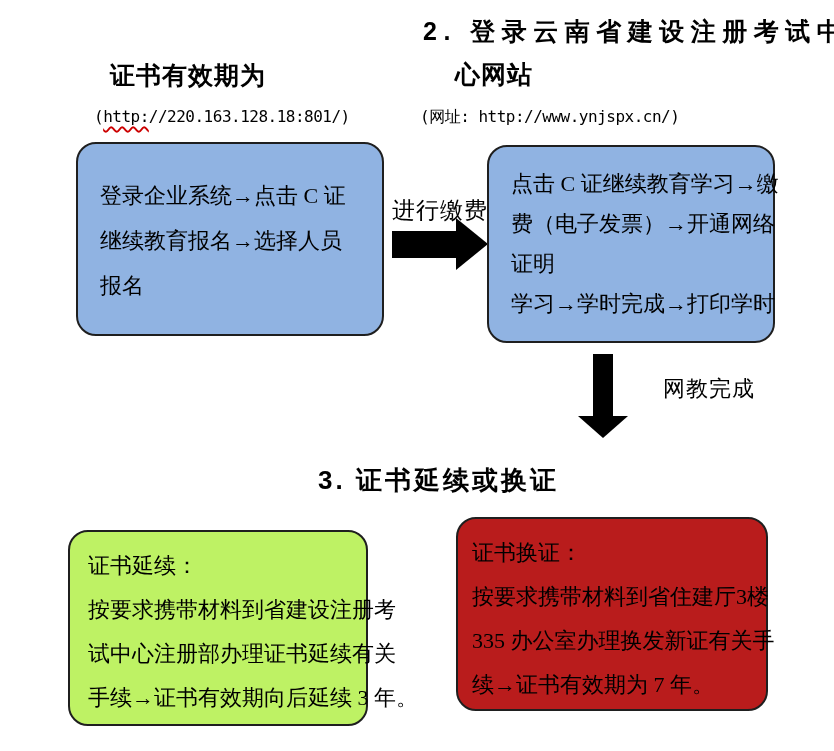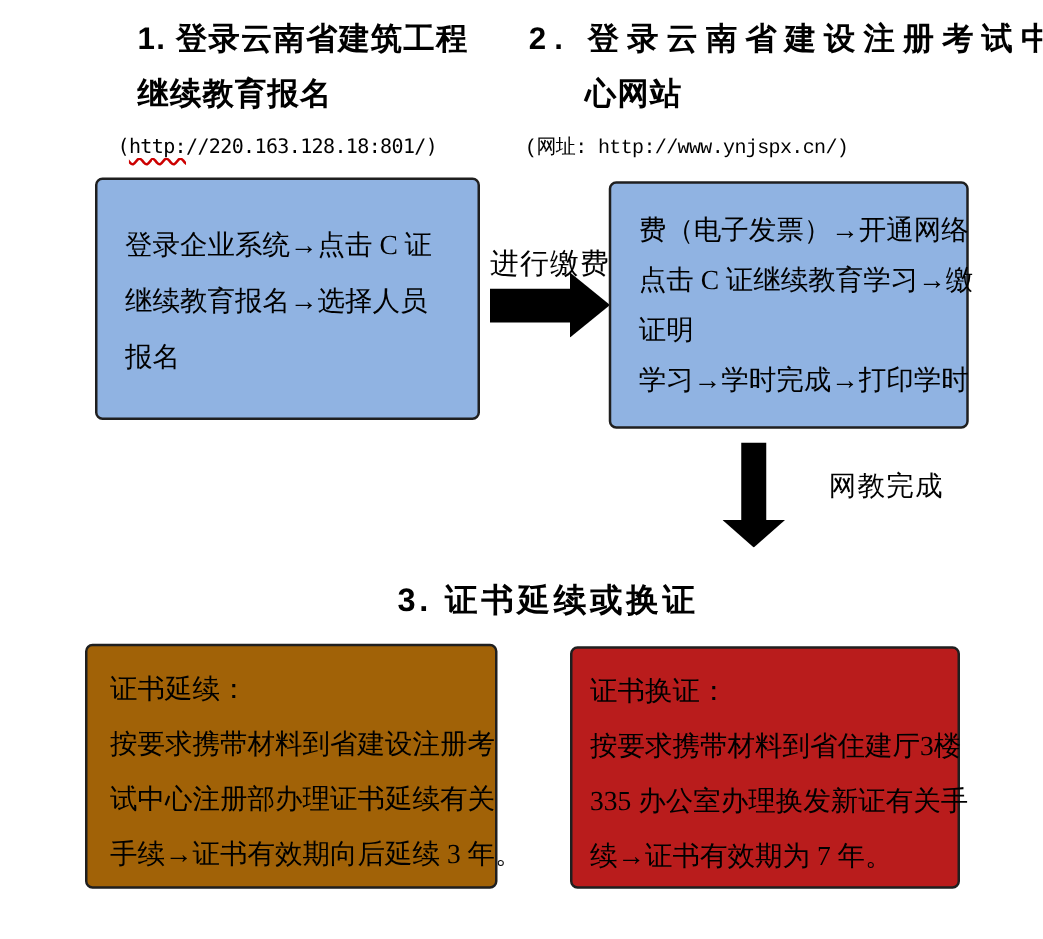--- a/index.html
+++ b/index.html
@@ -18,75 +18,74 @@
     font-family:"DejaVu Sans Mono","Liberation Mono",monospace;
     font-size:16px; letter-spacing:-0.5px;
   }
   .squiggle {
     text-decoration-line:underline;
     text-decoration-style:wavy;
     text-decoration-thickness:2px;
     text-underline-offset:4px;
   }
   .box {
-    position:absolute; border:2px solid; border-radius:6px; box-sizing:border-box;
+    position:absolute; border:2px solid; border-radius:20px; box-sizing:border-box;
   }
   .box-text { position:absolute; font-size:22px; }
   .box-text div { white-space:nowrap; }
   .arrow-label { font-weight:400; font-size:23px; letter-spacing:1px; }
   .title3 {
     font-family:"Liberation Sans","DejaVu Sans",sans-serif;
     font-weight:700; font-size:26px; letter-spacing:3px;
   }
 </style>
 </head>
 <body>
 
 <div class="canvas">
 
-  <div class="abs heading" style="left:110px; top:18px;">1. 登录云南省建筑工程</div>
-  <div class="abs heading" style="left:110px; top:62px;">继续教育报名</div>
+  <div class="abs heading" style="left:110px; top:62px;">证书有效期为</div>
   <div class="abs url" style="left:94px; top:107px;"><span>(</span><span class="squiggle" style="text-decoration-color: rgb(204, 0, 0);">http:</span><span>//220.163.128.18:801/)</span></div>
 
   <div class="abs heading heading-stretch" style="left:423px; top:18px;">2. 登录云南省建设注册考试中</div>
-  <div class="abs heading" style="left:468px; top:62px;">心网站</div>
-  <div class="abs url" style="left:420px; top:107px;font-family:Liberation Mono, monospace;">(网址: http://www.ynjspx.cn/)</div>
+  <div class="abs heading" style="left:455px; top:62px;font-family:Liberation Serif, serif;">心网站</div>
+  <div class="abs url" style="left:420px; top:107px;">(网址: http://www.ynjspx.cn/)</div>
 
   <div class="box" style="left: 76px; top: 142px; width: 308px; height: 194px; background-color: rgb(144, 179, 226); border-color: rgb(31, 31, 31);">
     <div class="box-text" style="left:22px; top:29px; line-height:45px;">
       <div>登录企业系统→点击 C 证</div>
       <div>继续教育报名→选择人员</div>
       <div>报名</div>
     </div>
   </div>
 
   <div class="abs arrow-label" style="left:392px; top:195px;">进行缴费</div>
   <svg class="abs" style="left:392px; top:218px;" width="96" height="52" viewBox="0 0 96 52">
     <rect x="0" y="13" width="64" height="27" fill="#000000"></rect>
     <polygon points="64,0 96,26 64,52" fill="#000000"></polygon>
   </svg>
 
   <div class="box" style="left: 487px; top: 145px; width: 288px; height: 198px; background-color: rgb(144, 179, 226); border-color: rgb(31, 31, 31);">
     <div class="box-text" style="left:22px; top:17px; line-height:40px;">
+      <div>点击 C 证继续教育学习→缴</div>
       <div>费（电子发票）→开通网络</div>
-      <div>点击 C 证继续教育学习→缴</div>
       <div>证明</div>
       <div>学习→学时完成→打印学时</div>
     </div>
   </div>
 
   <svg class="abs" style="left:578px; top:354px;" width="50" height="84" viewBox="0 0 50 84">
     <rect x="15" y="0" width="20" height="63" fill="#000000"></rect>
     <polygon points="0,62 50,62 25,84" fill="#000000"></polygon>
   </svg>
   <div class="abs arrow-label" style="left:647px; top:374px; font-size:22px;margin-left:16px;">网教完成</div>
 
   <div class="abs title3" style="left:318px; top:463px;">3. 证书延续或换证</div>
 
-  <div class="box" style="left: 68px; top: 515px; width: 330px; height: 196px; background-color: #a16207; border-color: rgb(31, 31, 31);">
+  <div class="box" style="left: 68px; top: 530px; width: 300px; height: 196px; background-color: #bef264; border-color: rgb(31, 31, 31);">
     <div class="box-text" style="left:18px; top:12px; line-height:44px;">
       <div>证书延续：</div>
       <div>按要求携带材料到省建设注册考</div>
       <div>试中心注册部办理证书延续有关</div>
       <div>手续→证书有效期向后延续 3 年。</div>
     </div>
   </div>
 
   <div class="box" style="left: 456px; top: 517px; width: 312px; height: 194px; background-color: #b91c1c; border-color: rgb(31, 31, 31);">
     <div class="box-text" style="left:14px; top:12px; line-height:44px;">

